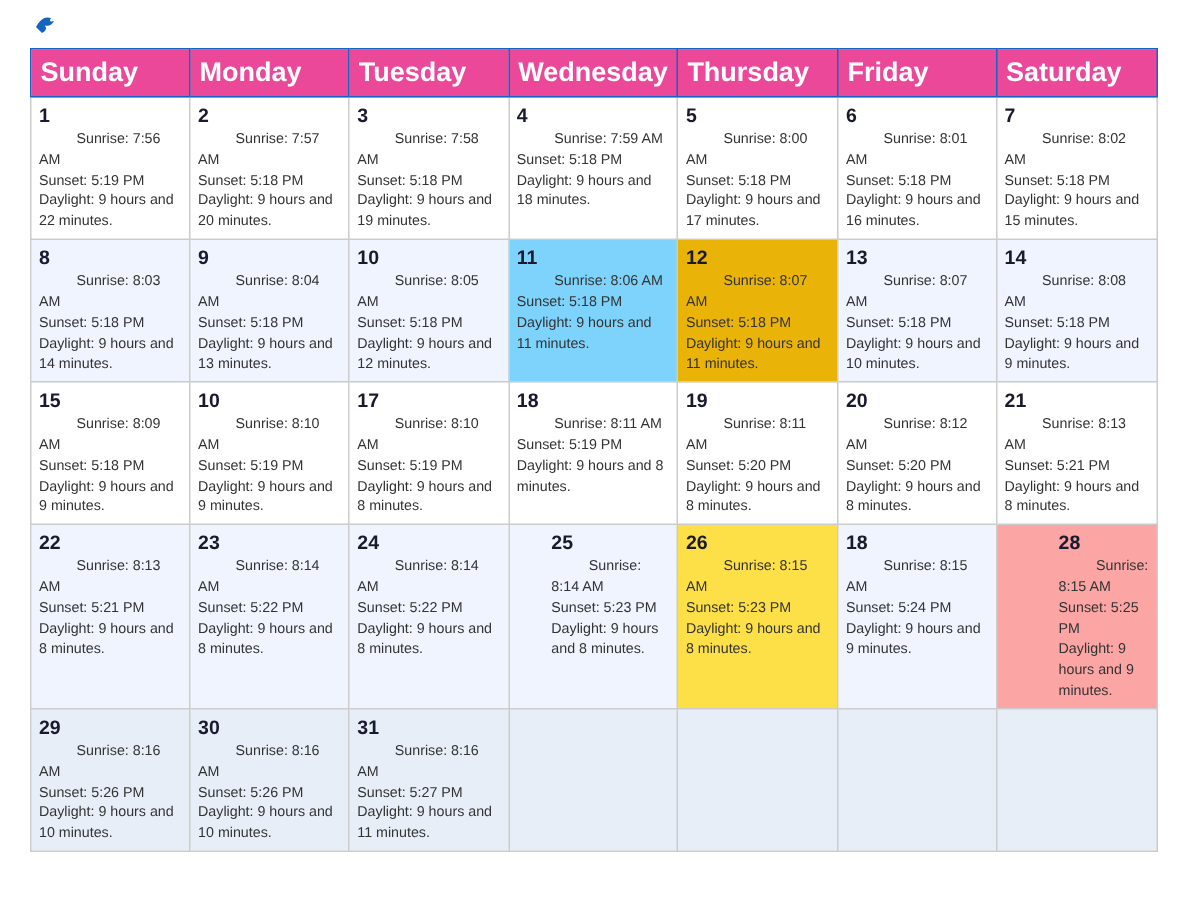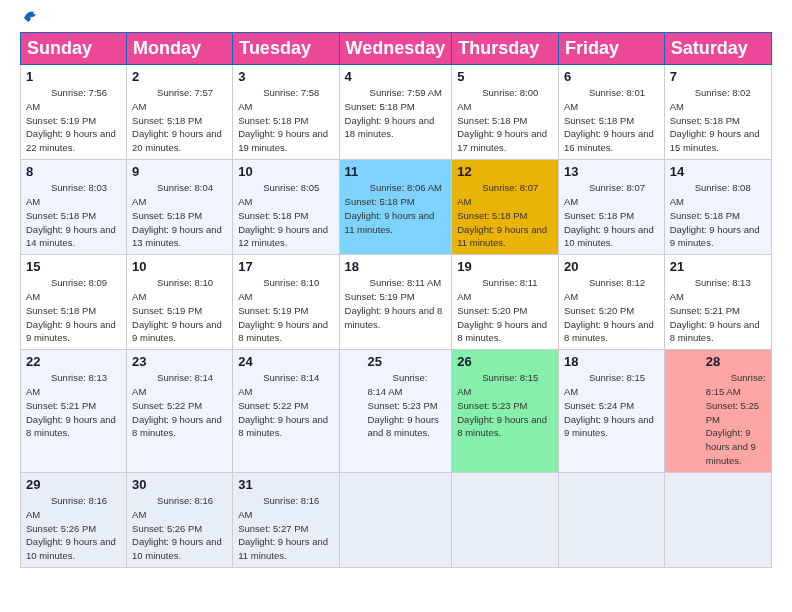--- a/index.html
+++ b/index.html
@@ -185,21 +185,21 @@
         </tr>
         <tr>
           <td style="background: rgb(240, 244, 255);"><span class="day-num">22</span>
 <span class="day-info">Sunrise: 8:13 AM<br>Sunset: 5:21 PM<br>Daylight: 9 hours and 8 minutes.</span></td>
           <td style="background: rgb(240, 244, 255);"><span class="day-num">23</span>
 <span class="day-info">Sunrise: 8:14 AM<br>Sunset: 5:22 PM<br>Daylight: 9 hours and 8 minutes.</span></td>
           <td style="background: rgb(240, 244, 255);"><span class="day-num">24</span>
 <span class="day-info">Sunrise: 8:14 AM<br>Sunset: 5:22 PM<br>Daylight: 9 hours and 8 minutes.</span></td>
           <td style="background: rgb(240, 244, 255); padding-left: 28px;"><span class="day-num">25</span>
 <span class="day-info">Sunrise: 8:14 AM<br>Sunset: 5:23 PM<br>Daylight: 9 hours and 8 minutes.</span></td>
-          <td style="background: #86efac;"><span class="day-num">26</span>
+          <td style="background: #fde047;"><span class="day-num">26</span>
 <span class="day-info">Sunrise: 8:15 AM<br>Sunset: 5:23 PM<br>Daylight: 9 hours and 8 minutes.</span></td>
           <td style="background: rgb(240, 244, 255);"><span class="day-num">18</span>
 <span class="day-info">Sunrise: 8:15 AM<br>Sunset: 5:24 PM<br>Daylight: 9 hours and 9 minutes.</span></td>
           <td style="background: #fca5a5; padding-left: 41px;"><span class="day-num">28</span>
 <span class="day-info">Sunrise: 8:15 AM<br>Sunset: 5:25 PM<br>Daylight: 9 hours and 9 minutes.</span></td>
         </tr>
         <tr>
           <td style="background: rgb(232, 238, 248);"><span class="day-num">29</span>
 <span class="day-info">Sunrise: 8:16 AM<br>Sunset: 5:26 PM<br>Daylight: 9 hours and 10 minutes.</span></td>
           <td style="background: rgb(232, 238, 248);"><span class="day-num">30</span>

